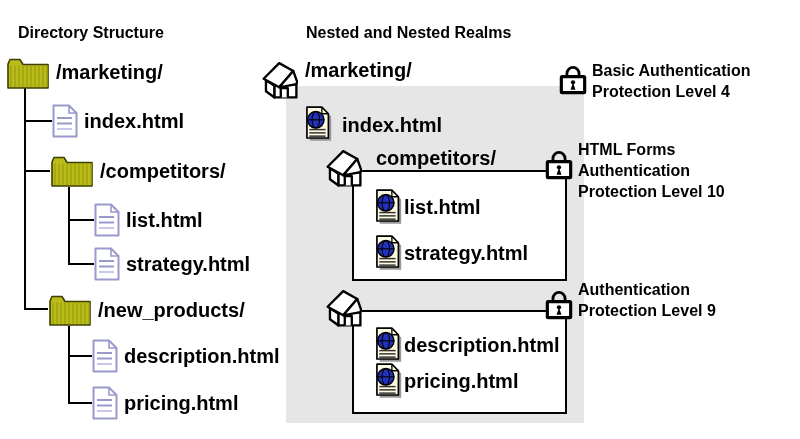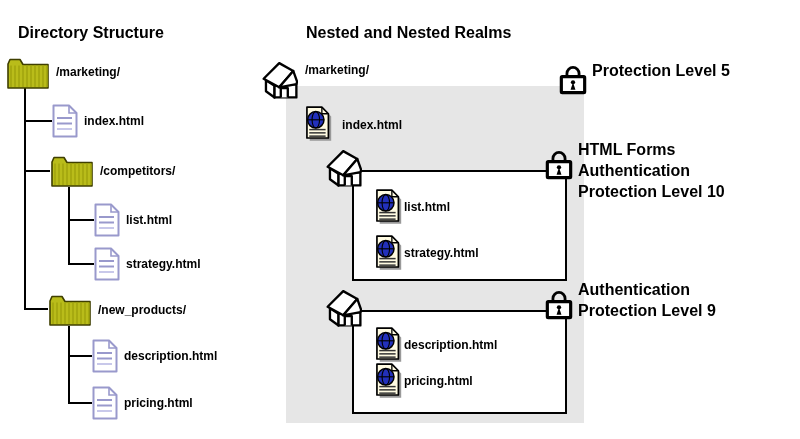--- a/index.html
+++ b/index.html
@@ -1,21 +1,21 @@
 <!DOCTYPE html>
 <html style="--folder-fill: #b9bc1a; --folder-stripe: #a2a50e; --folder-outline: #3f3f00; --file-outline: #9999cc; --file-line-light: #c8c8ea; --web-page-fill: #fffbe2; --web-page-shadow: #999999; --globe-fill: #2230bb; --realm-bg: #e6e6e6; --line-color: #000000;"><head>
 <meta charset="utf-8">
 <style>
   html,body{margin:0;padding:0;background:#fff;}
   .canvas{
     position:relative;width:800px;height:439px;overflow:hidden;background:#fff;
     font-family:"Liberation Sans","DejaVu Sans",sans-serif;font-weight:bold;color:#000;padding-left:45px;
   }
   .heading{position:absolute;font-size:16px;white-space:nowrap;}
-  .lbl{position:absolute;font-size:12px;white-space:nowrap;transform:translateY(-50%);}
+  .lbl{position:absolute;font-size:20px;white-space:nowrap;transform:translateY(-50%);}
   .auth{position:absolute;font-size:16px;line-height:21px;white-space:nowrap;}
   .auth span{display:block;}
   .hline,.vline{position:absolute;background:var(--line-color,#000);}
   .hline{height:2px;}
   .vline{width:2px;}
   .realm-bg{position:absolute;background:var(--realm-bg,#e6e6e6);}
   .realm-box{position:absolute;background:#fff;border:2px solid var(--line-color,#000);}
   .icon{position:absolute;display:block;}
   #icon-defs{position:absolute;width:0;height:0;overflow:hidden;}
 </style>
@@ -147,20 +147,21 @@
 
   <svg class="icon" style="left:306px;top:106px" width="28" height="36">
       <use href="#i-web"></use>
     </svg>
   <div class="lbl" style="left:342px;top:125px">index.html</div>
 
   <div class="realm-box" style="left:352px;top:170px;width:211px;height:107px"></div>
   <svg class="icon" style="left:326px;top:148px" width="36" height="39">
       <use href="#i-house"></use>
     </svg>
+  <div class="lbl" style="left:376px;top:158px">competitors/</div>
   <svg class="icon" style="left:545px;top:149px" width="28" height="31">
       <use href="#i-lock"></use>
     </svg>
 
   <svg class="icon" style="left:376px;top:189px" width="28" height="36">
       <use href="#i-web"></use>
     </svg>
   <div class="lbl" style="left:404px;top:207px">list.html</div>
   <svg class="icon" style="left:376px;top:235px" width="28" height="36">
       <use href="#i-web"></use>
@@ -181,21 +182,22 @@
   <div class="lbl" style="left:404px;top:345px">description.html</div>
   <svg class="icon" style="left:376px;top:363px" width="28" height="36">
       <use href="#i-web"></use>
     </svg>
   <div class="lbl" style="left:404px;top:381px">pricing.html</div>
 
   <svg class="icon" style="left:559px;top:64px" width="28" height="31">
       <use href="#i-lock"></use>
     </svg>
   <div class="auth" style="left:592px;top:60px">
-    <span>Protection Level 5</span>
+    <span>Basic Authentication</span>
+    <span>Protection Level 4</span>
   </div>
 
   <div class="auth" style="left:578px;top:139px">
     <span>HTML Forms</span>
     <span>Authentication</span>
     <span>Protection Level 10</span>
   </div>
 
   <div class="auth" style="left:578px;top:279px">
     <span>Authentication</span>

